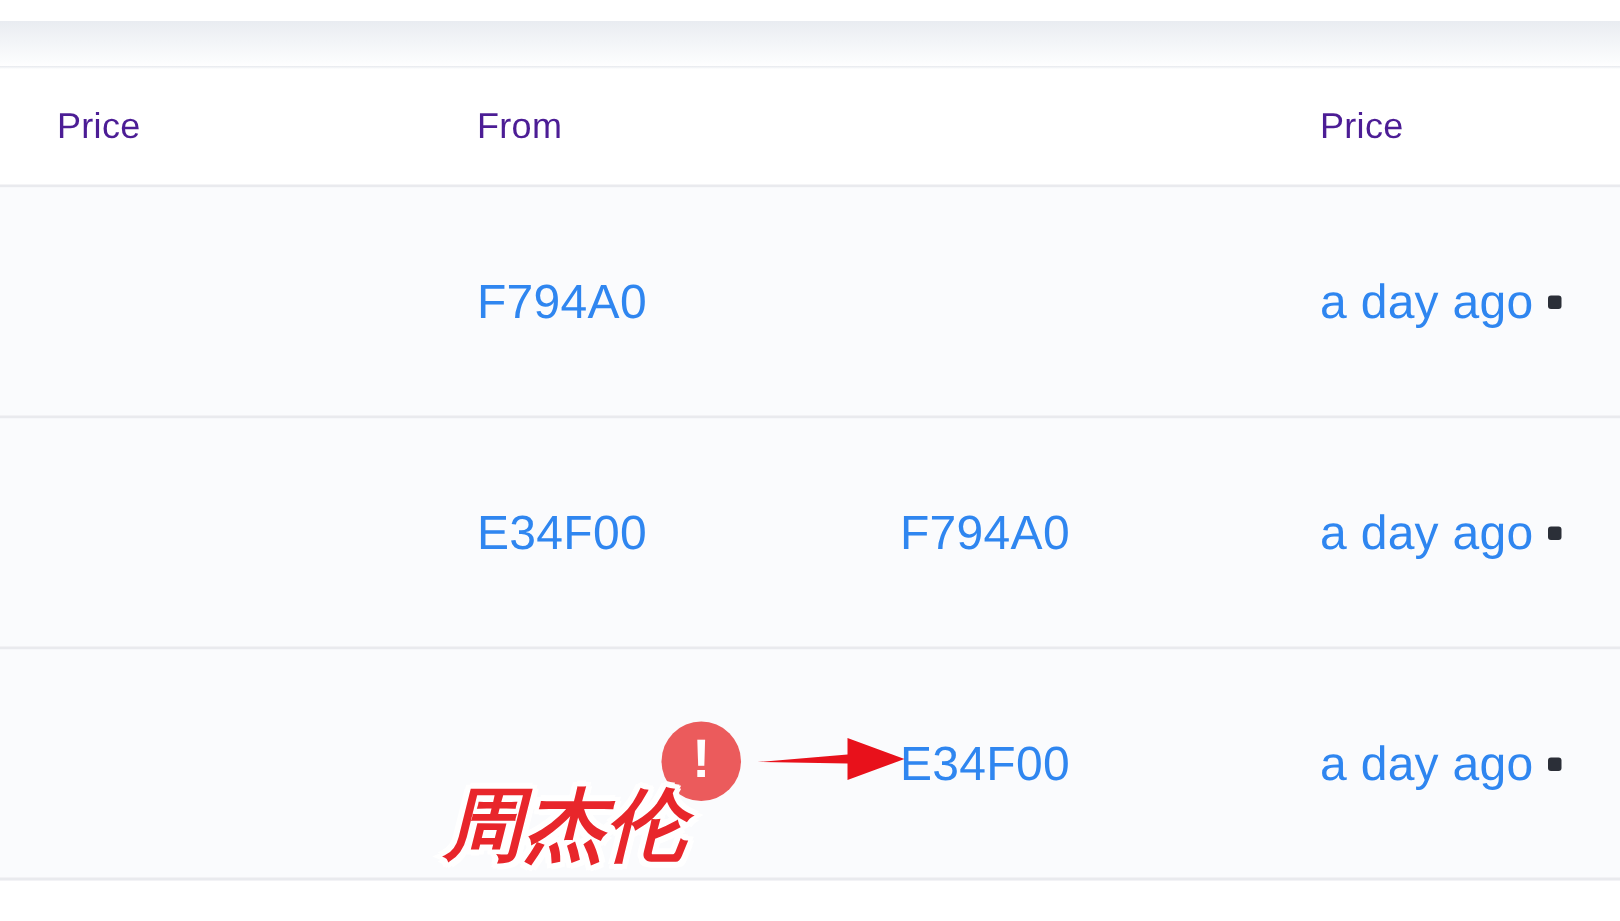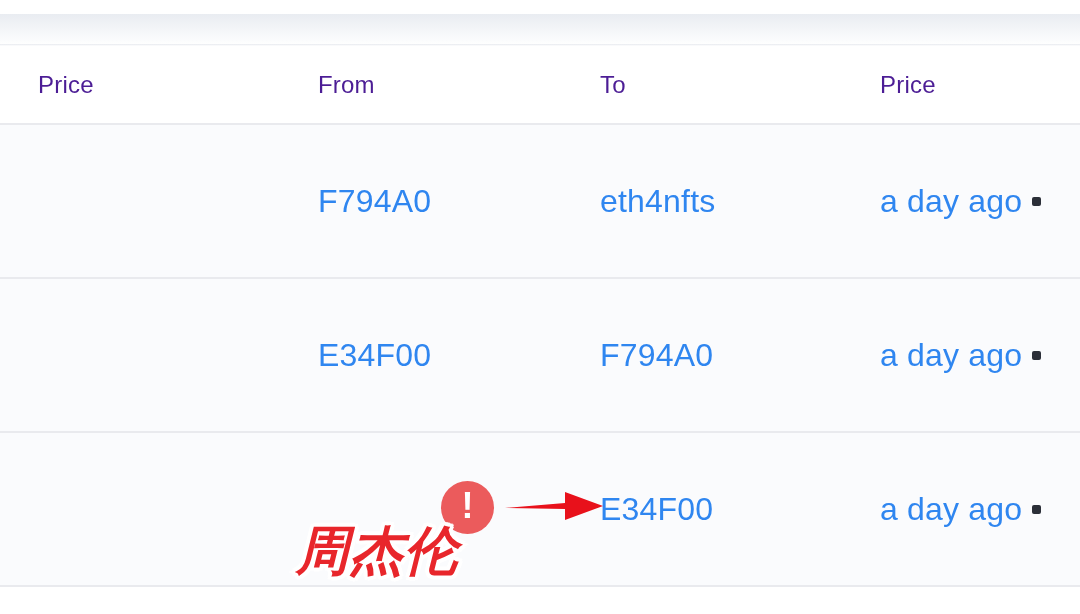--- a/index.html
+++ b/index.html
@@ -187,37 +187,31 @@
 
   <div class="table">
 
     <div class="row header-row">
       <div class="cell col-price">
         <span class="th">Price</span>
       </div>
       <div class="cell col-from">
         <span class="th">From</span>
       </div>
-      <div class="cell col-to">
-        <span class="th">To</span>
-      </div>
       <div class="cell col-date">
         <span class="th">Price</span>
       </div>
     </div>
 
     <div class="row data-row">
       <div class="cell col-price">
         <span class="link"></span>
       </div>
       <div class="cell col-from">
         <span class="link">F794A0</span>
-      </div>
-      <div class="cell col-to">
-        <span class="link">eth4nfts</span>
       </div>
       <div class="cell col-date date-cell">
         <span class="link">a day ago</span>
         <span class="trunc-dot"></span>
       </div>
     </div>
 
     <div class="row data-row">
       <div class="cell col-price">
         <span class="link"></span>

